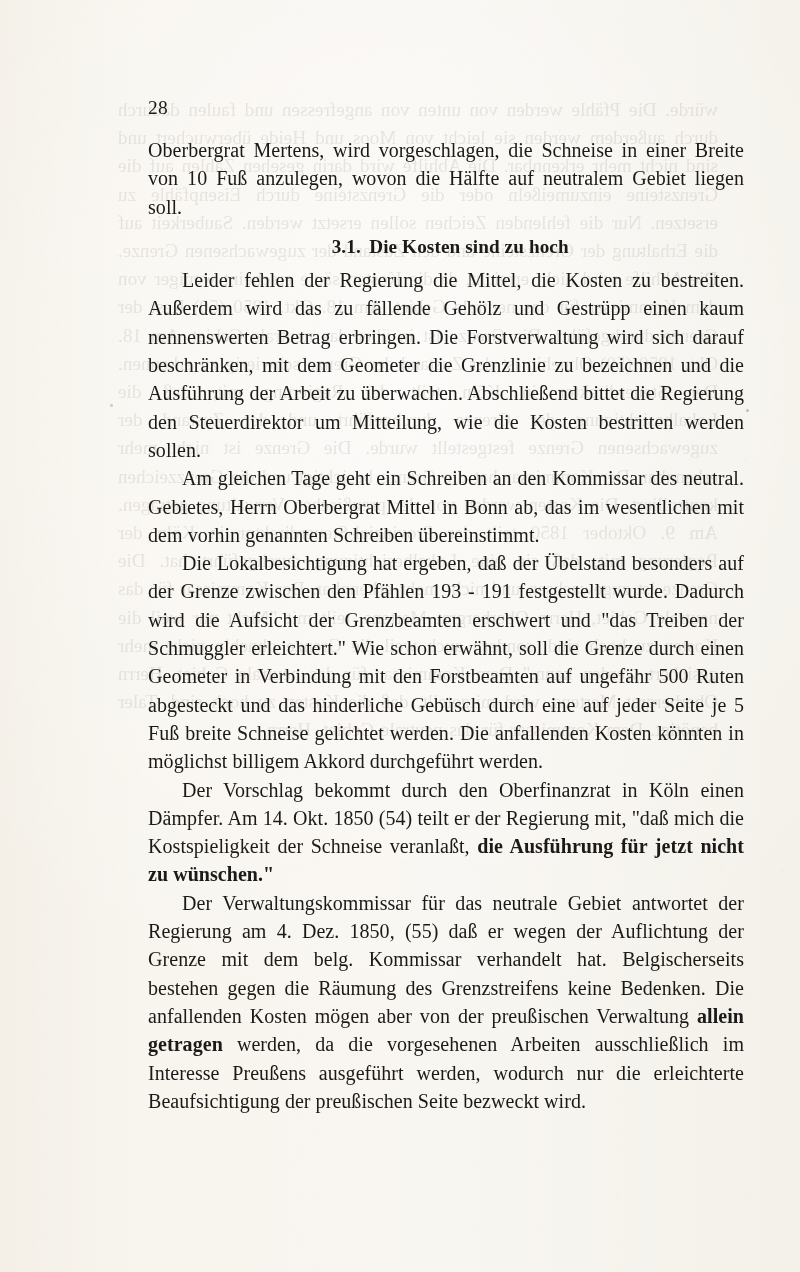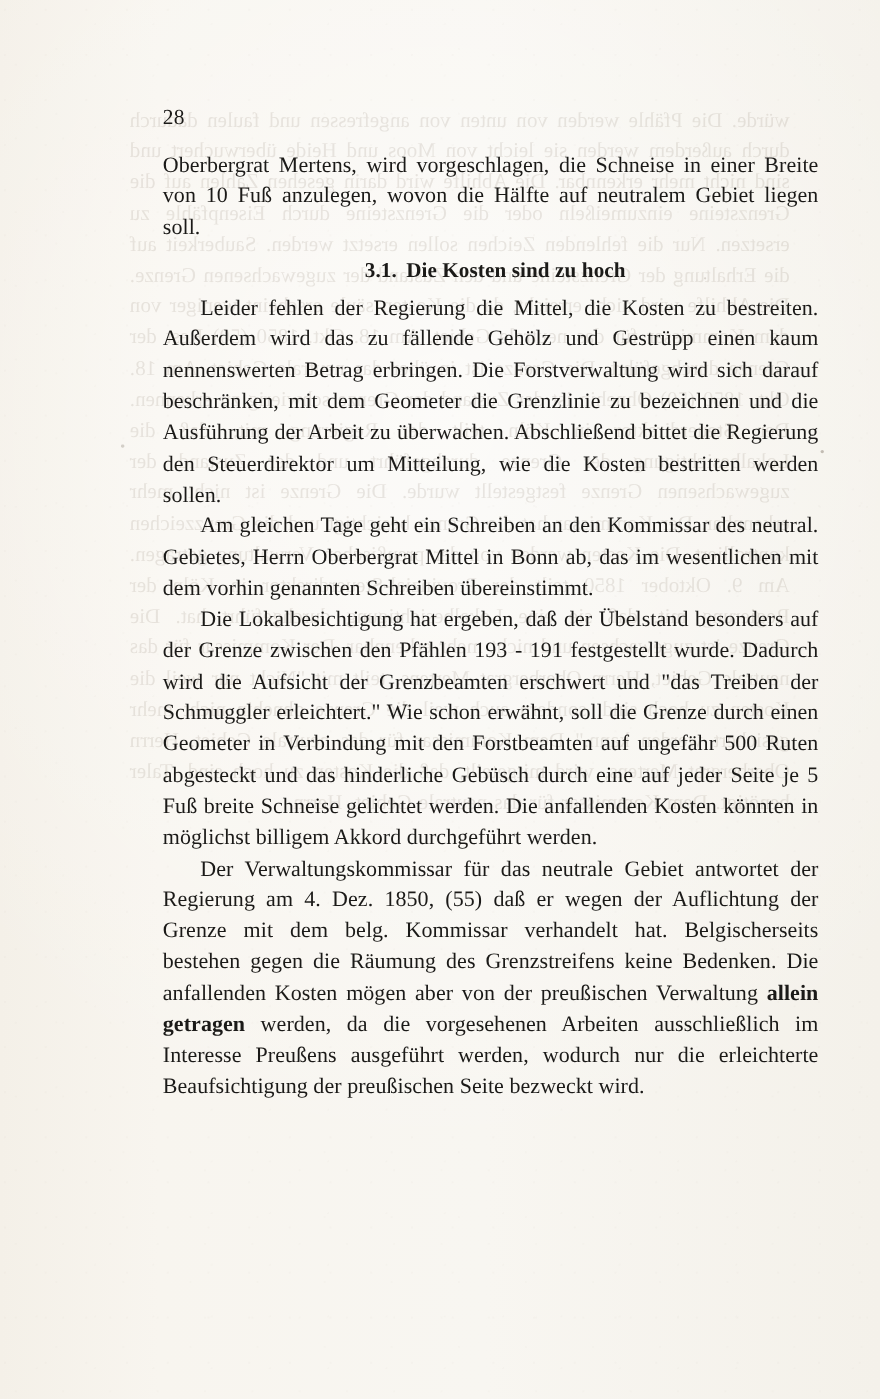--- a/index.html
+++ b/index.html
@@ -141,20 +141,23 @@
     <h3 class="section">
       <span class="num">3.1.</span><span>Die Kosten sind zu hoch</span>
     </h3>
 
     <p class="body indent">Leider fehlen der Regierung die Mittel, die Kosten zu bestreiten. Außerdem wird das zu fällende Gehölz und Gestrüpp einen kaum nennenswerten Betrag erbringen. Die Forstverwaltung wird sich darauf beschränken, mit dem Geometer die Grenzlinie zu bezeichnen und die Ausführung der Arbeit zu überwachen. Abschließend bittet die Regierung den Steuerdirektor um Mitteilung, wie die Kosten bestritten werden sollen.</p>
 
     <p class="body indent">Am gleichen Tage geht ein Schreiben an den Kommissar des neutral. Gebietes, Herrn Oberbergrat Mittel in Bonn ab, das im wesentlichen mit dem vorhin genannten Schreiben übereinstimmt.</p>
 
     <p class="body indent">Die Lokalbesichtigung hat ergeben, daß der Übelstand besonders auf der Grenze zwischen den Pfählen 193 - 191 festgestellt wurde. Dadurch wird die Aufsicht der Grenzbeamten erschwert und "das Treiben der Schmuggler erleichtert." Wie schon erwähnt, soll die Grenze durch einen Geometer in Verbindung mit den Forstbeamten auf ungefähr 500 Ruten abgesteckt und das hinderliche Gebüsch durch eine auf jeder Seite je 5 Fuß breite Schneise gelichtet werden. Die anfallenden Kosten könnten in möglichst billigem Akkord durchgeführt werden.</p>
 
+    <p class="body indent">
+      <span>Der Vorschlag bekommt durch den Oberfinanzrat in Köln einen Dämpfer. Am 14. Okt. 1850 (54) teilt er der Regierung mit, "daß mich die Kostspieligkeit der Schneise veranlaßt, </span><span class="b">die Ausführung für jetzt nicht zu wünschen."</span>
+    </p>
 
 
     <p class="body indent">
       <span>Der Verwaltungskommissar für das neutrale Gebiet antwortet der Regierung am 4. Dez. 1850, (55) daß er wegen der Auflichtung der Grenze mit dem belg. Kommissar verhandelt hat. Belgischerseits bestehen gegen die Räumung des Grenzstreifens keine Bedenken. Die anfallenden Kosten mögen aber von der preußischen Verwaltung </span><span class="b">allein getragen</span><span> werden, da die vorgesehenen Arbeiten ausschließlich im Interesse Preußens ausgeführt werden, wodurch nur die erleichterte Beaufsichtigung der preußischen Seite bezweckt wird.</span>
     </p>
 
   </div>
 
   <div class="speck" id="speck-right"></div>
   <div class="speck" id="speck-left"></div>

